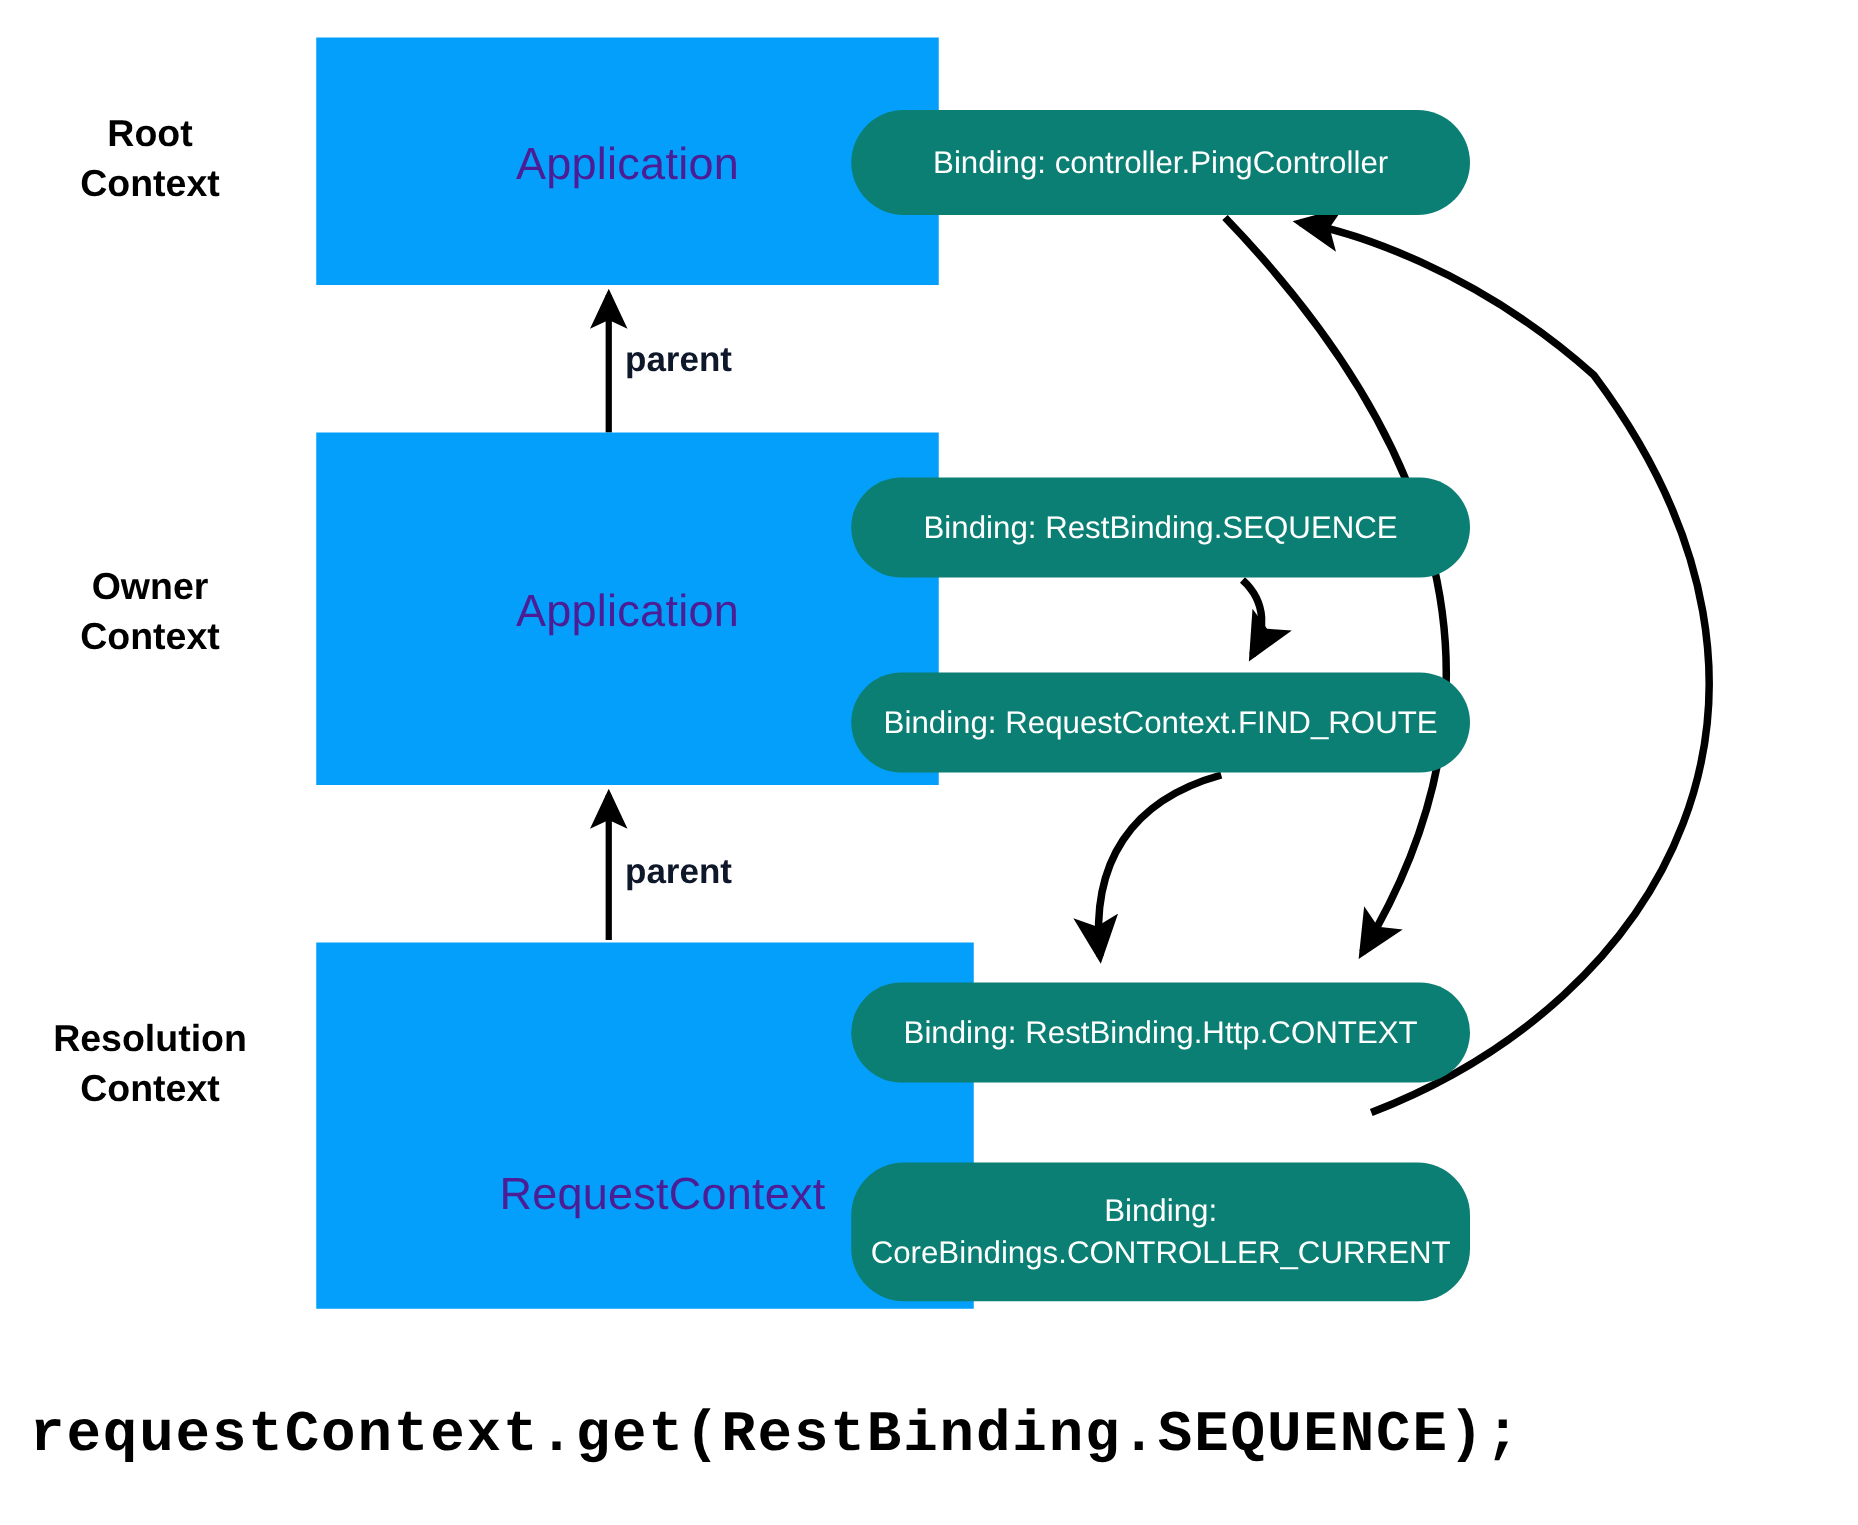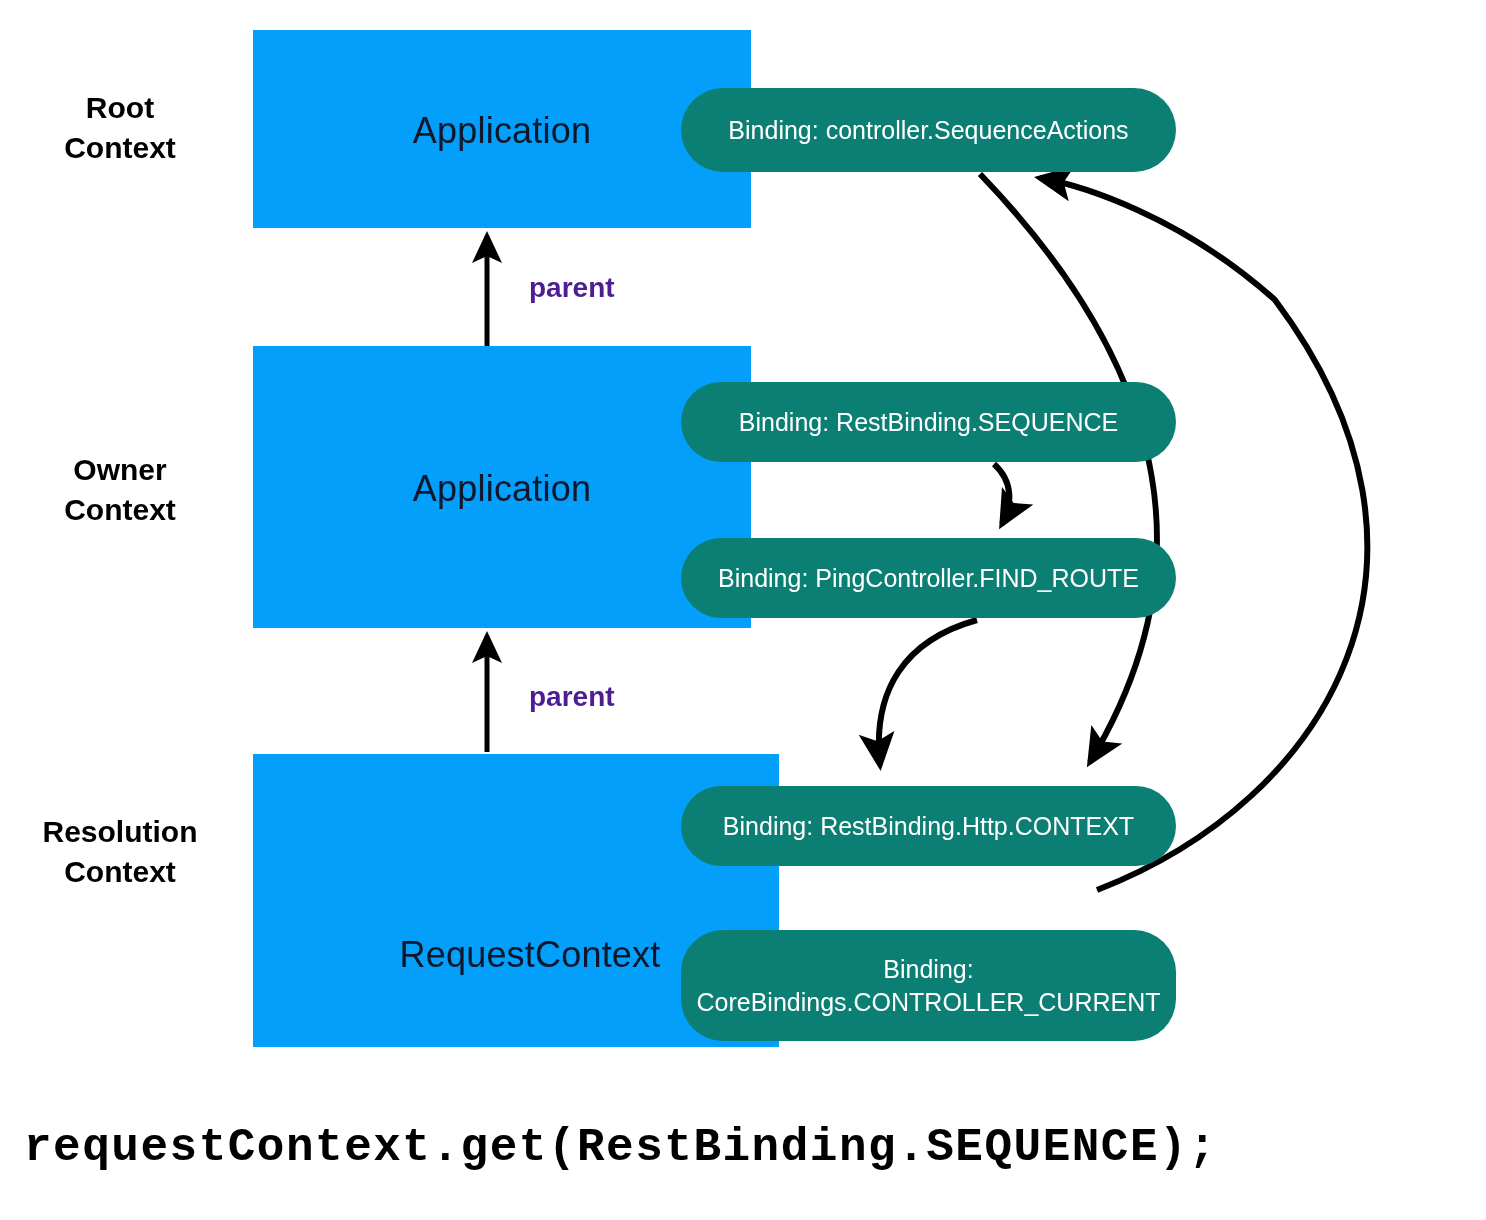--- a/index.html
+++ b/index.html
@@ -37,21 +37,21 @@
 
   
   .ctx-box {
     position: absolute;
     background: #039ffb;
     display: flex;
     align-items: center;
     justify-content: center;
   }
   .ctx-box > .ctx-box-title {
-    color: #0f172a;
+    color: #4c1d95;
     font-size: 36px;
     font-weight: 400;
     letter-spacing: 0.2px;
     pointer-events: none;
   }
   #box-application  { left: 253px; top: 30px;  width: 498px; height: 198px; }
   #box-restserver   { left: 253px; top: 346px; width: 498px; height: 282px; }
   #box-requestctx   { left: 253px; top: 754px; width: 498px; height: 293px; padding-left: 28px; }
 
   #box-application .ctx-box-title { transform: translateY(2px); }
@@ -77,22 +77,21 @@
   #bind-sequence    { left: 681px; top: 382px; width: 495px; height: 80px; }
   #bind-findroute   { left: 681px; top: 538px; width: 495px; height: 80px; }
   #bind-httpcontext { left: 681px; top: 786px; width: 495px; height: 80px; }
   #bind-ctrlcurrent { left: 681px; top: 897px; width: 495px; height: 111px; }
 
   
   .parent-label {
     position: absolute;
     font-weight: bold;
     font-size: 28px;
-    color: #4c1d95;
-    margin-left: 29px;
+    color: #0f172a;
   }
   #parent-label-1 { left: 500px; top: 272px; }
   #parent-label-2 { left: 500px; top: 681px; }
 
   
   #code-line {
     position: absolute;
     left: 24px;
     top: 1110px;
     font-family: "Liberation Mono", "DejaVu Sans Mono", monospace;
@@ -153,25 +152,25 @@
 </div>
 
 <div class="ctx-box" id="box-restserver">
   <span class="ctx-box-title">Application</span>
 </div>
 
 <div class="ctx-box" id="box-requestctx">
   <span class="ctx-box-title">RequestContext</span>
 </div>
 
-<div class="binding" id="bind-ping">Binding: controller.SequenceActions</div>
+<div class="binding" id="bind-ping">Binding: controller.PingController</div>
 
 <div class="binding" id="bind-sequence">Binding: RestBinding.SEQUENCE</div>
 
-<div class="binding" id="bind-findroute">Binding: PingController.FIND_ROUTE</div>
+<div class="binding" id="bind-findroute">Binding: RequestContext.FIND_ROUTE</div>
 
 <div class="binding" id="bind-httpcontext">Binding: RestBinding.Http.CONTEXT</div>
 
 <div class="binding" id="bind-ctrlcurrent" style="white-space: pre-line; margin-top: 33px;">Binding:
 CoreBindings.CONTROLLER_CURRENT</div>
 
 <div class="parent-label" id="parent-label-1">parent</div>
 
 <div class="parent-label" id="parent-label-2">parent</div>
 

